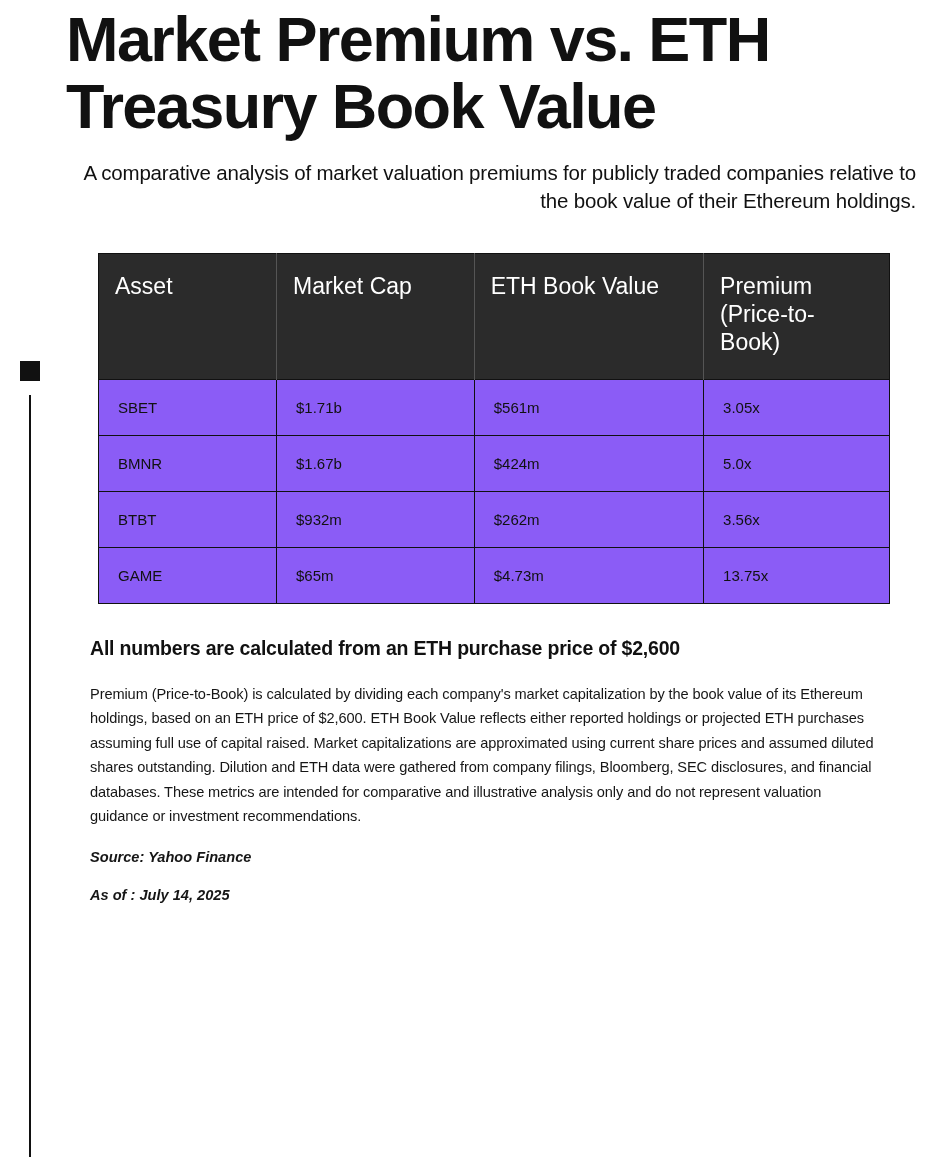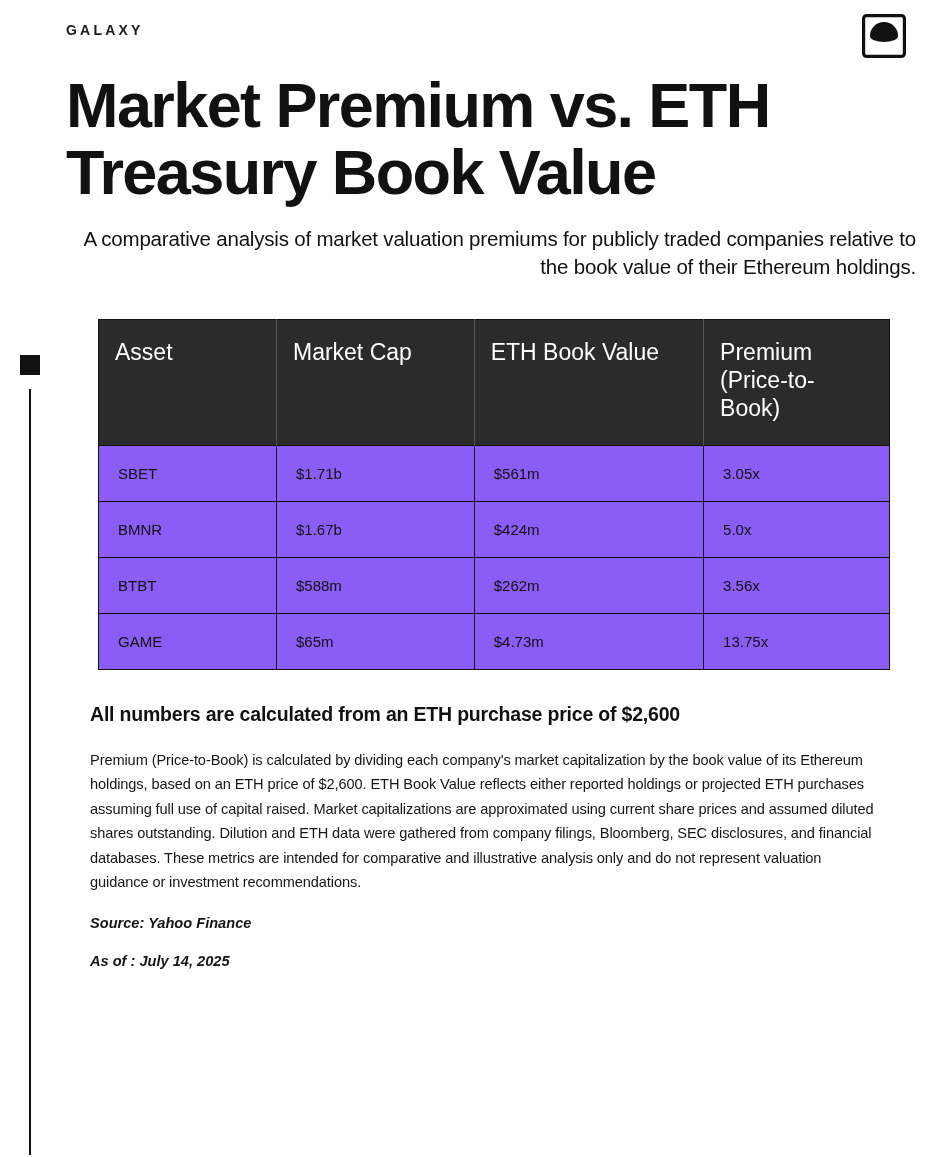--- a/index.html
+++ b/index.html
@@ -150,29 +150,20 @@
     font-weight: 700;
     color: #161616;
   }
   .asof { margin-top: 22px; }
 </style>
 </head>
 <body>
 
 <div class="page">
 
-  <div class="brand-row">
-    <div class="brand">GALAXY</div>
-    <div class="logo">
-      <svg viewBox="0 0 44 44" width="44" height="44" aria-hidden="true">
-        <rect x="1.6" y="1.6" width="40.8" height="40.8" rx="3" fill="none" stroke="#111111" stroke-width="3.2"></rect>
-        <path d="M8 22 a14 14 0 0 1 28 0 a14 6 0 0 1 -28 0 z" fill="#111111"></path>
-      </svg>
-    </div>
-  </div>
 
   <h1 class="title">Market Premium vs. ETH Treasury Book Value</h1>
   <p class="subtitle">A comparative analysis of market valuation premiums for publicly traded companies relative to the book value of their Ethereum holdings.</p>
 
   <div class="rail">
     <div class="rail-square"></div>
     <div class="rail-line"></div>
   </div>
 
   <div class="table-wrap">
@@ -199,21 +190,21 @@
           <td>3.05x</td>
         </tr>
         <tr>
           <td>BMNR</td>
           <td>$1.67b</td>
           <td>$424m</td>
           <td>5.0x</td>
         </tr>
         <tr>
           <td>BTBT</td>
-          <td>$588m</td>
+          <td>$932m</td>
           <td>$262m</td>
           <td>3.56x</td>
         </tr>
         <tr>
           <td>GAME</td>
           <td>$65m</td>
           <td>$4.73m</td>
           <td>13.75x</td>
         </tr>
       </tbody>

